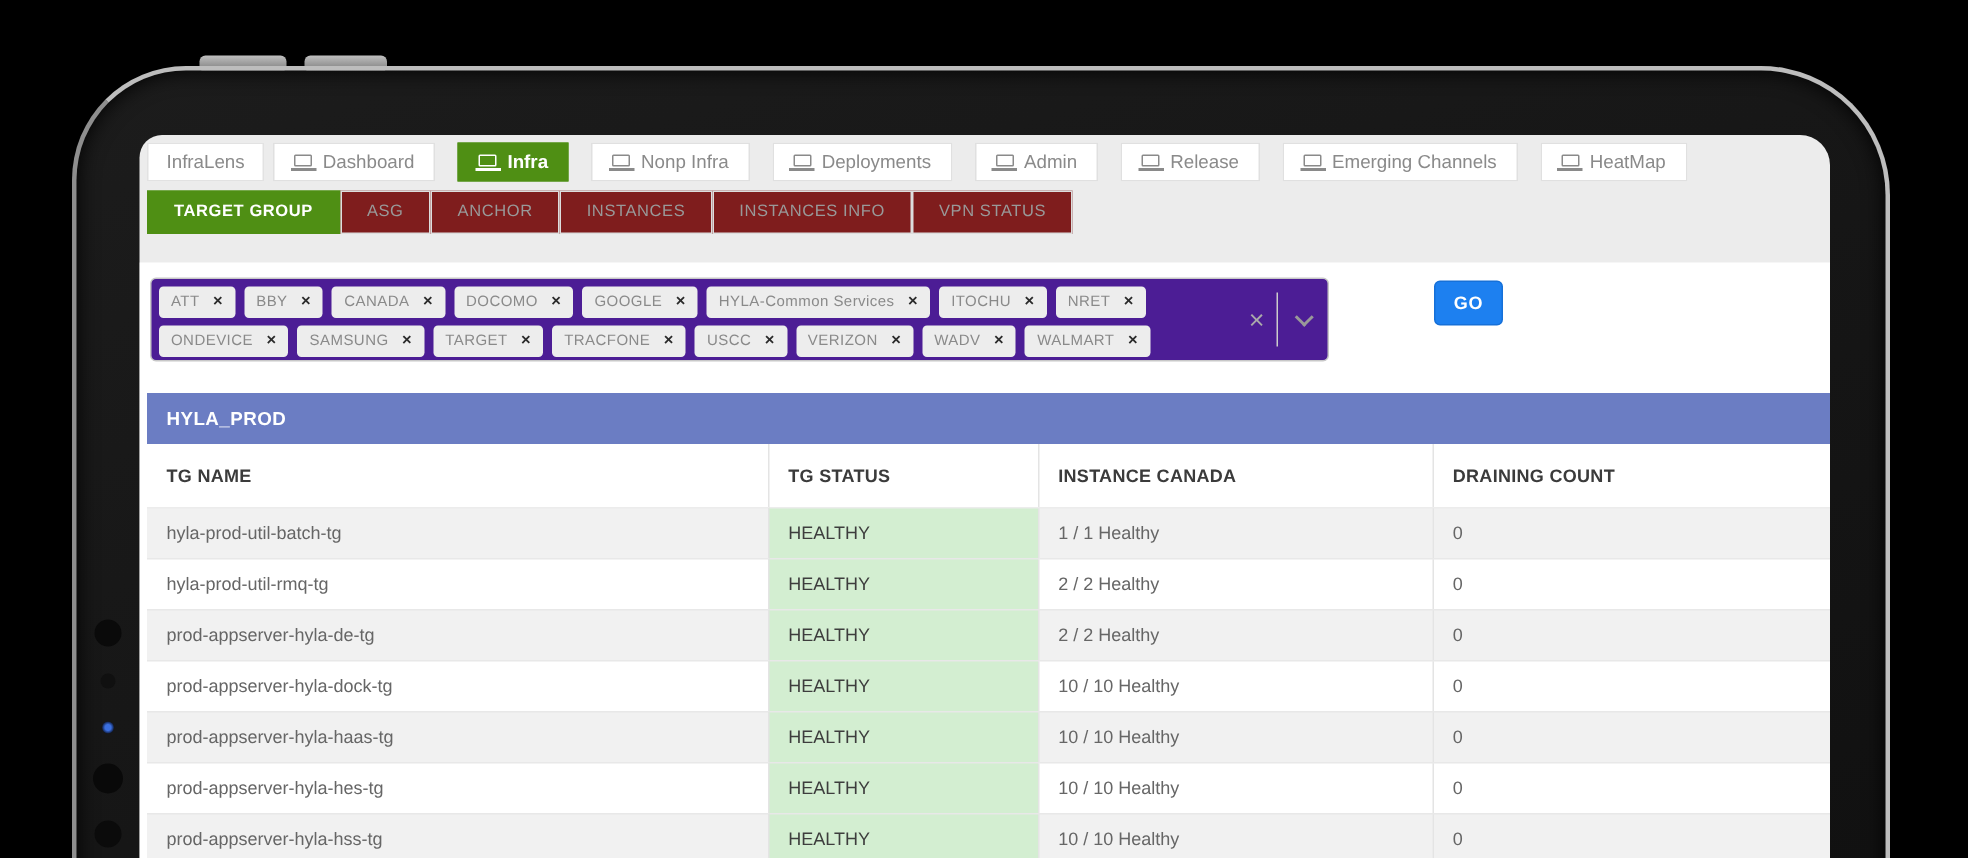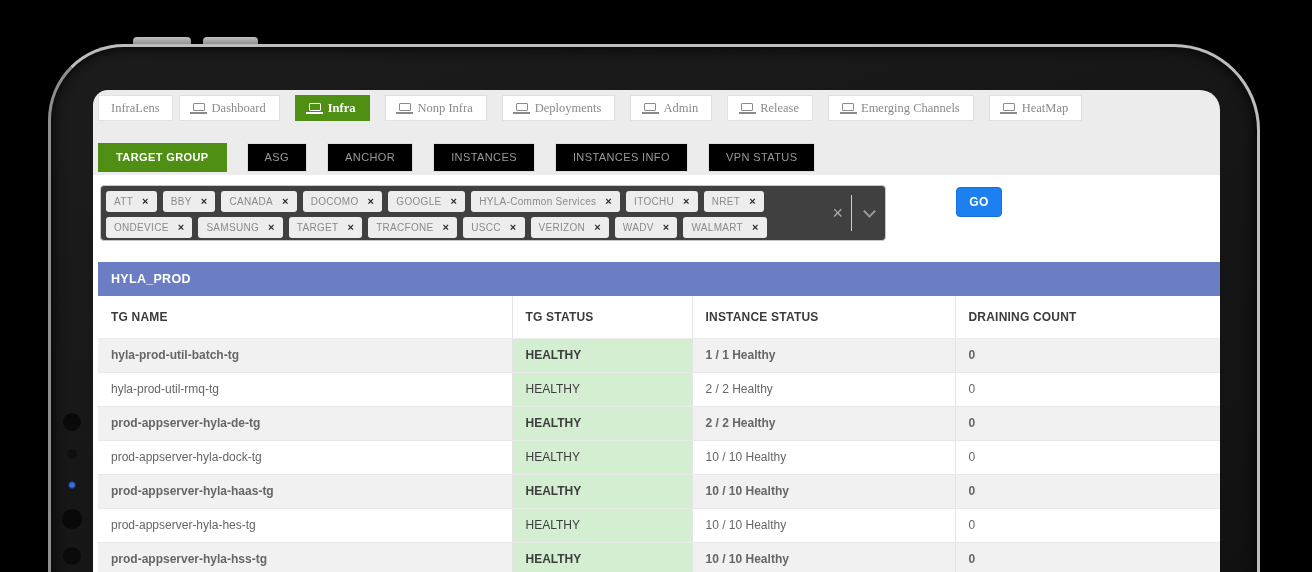--- a/index.html
+++ b/index.html
@@ -23,43 +23,43 @@
                   background:radial-gradient(circle,#3b6fe0 0 35%,#0a1430 75%); }
   .bezel-dot.d4 { left:11px; top:462px; width:20px; height:20px; background:#090909; }
   .bezel-dot.d5 { left:12px; top:500px; width:18px; height:18px; background:#0b0b0b; }
 
   
   .screen { position:absolute; left:93px; top:90px; width:1127px; height:540px; z-index:3;
             background:#ececec; border-radius:15px 20px 0 0; overflow:hidden; }
   .content-panel { position:absolute; left:0; top:85px; width:100%; height:455px; background:#fff; }
 
   
-  .navbar { position:absolute; left:5px; top:5px; display:flex; align-items:flex-start;font-family:Liberation Serif, serif; }
+  .navbar { position:absolute; left:5px; top:5px; display:flex; align-items:flex-start; }
   .brand { height:26px; padding:0 12px; background:#fff; border:1px solid #e2e2e2;
            color:#8a8a8a; font-size:12.5px; line-height:24px; margin-right:6px; }
   .nav-tabs { display:flex; gap:15px; }
   .nav-tab { height:26px; padding:0 13px; background:#fff; border:1px solid #e0e0e0;
              color:#8a8a8a; font-size:12.5px; display:flex; align-items:center; cursor:pointer; }
   .nav-tab.active { background:var(--accent-green,#4f8f14); border-color:var(--accent-green,#4f8f14);
                     color:#fff; font-weight:bold; }
   .laptop-icon { position:relative; display:inline-block; width:12px; height:8px;
                  border:1.5px solid currentColor; border-radius:1px; margin-right:7px; margin-top:-3px; }
   .laptop-icon::after { content:""; position:absolute; left:-3.5px; right:-3.5px; bottom:-4px;
                         height:1.5px; background:currentColor; }
 
   
-  .subnav { position:absolute; left:5px; top:53px; display:flex; gap:20px; }
-  .subnav-tab { height:29px; padding:0 17px; background:#000000; border:1px solid #ddd;
+  .subnav { position:absolute; left:5px; top:37px; display:flex; gap:0; }
+  .subnav-tab { height:29px; padding:0 17px; background:#7f1d1d; border:1px solid #ddd;
                 color:#999; font-size:11px; letter-spacing:.4px; line-height:27px; cursor:pointer; }
   .subnav-tab.active { background:var(--accent-green,#4f8f14); border-color:var(--accent-green,#4f8f14);
                        color:#fff; font-weight:bold; }
 
   
   .select-box { position:absolute; left:7px; top:95px; width:786px; height:56px;
-                background:#404040; border:1px solid #c8c8c8; border-radius:4px; }
+                background:#4c1d95; border:1px solid #c8c8c8; border-radius:4px; }
   .tags { position:absolute; left:0; top:0; right:68px; bottom:0; padding:5px;
           display:flex; flex-wrap:wrap; gap:5px 6px; align-content:flex-start; overflow:hidden; }
   .pill { display:inline-flex; align-items:center; height:21px; padding:0 8px;
           background:#ededed; border-radius:3px; font-size:10px; letter-spacing:.3px; color:#8a8a8a; }
   .pill-x { margin-left:9px; color:#2b2b2b; font-weight:bold; font-size:11px; cursor:pointer; line-height:1; }
   .clear-x { position:absolute; right:42px; top:50%; transform:translateY(-50%);
              color:#aaa; font-size:18px; cursor:pointer; line-height:1; }
   .ctrl-divider { position:absolute; right:33px; top:9px; bottom:9px; width:1px; background:#ccc; }
   .chevron-icon { position:absolute; right:11px; top:21px; width:9px; height:9px;
                   border-right:2px solid #999; border-bottom:2px solid #999;
@@ -77,21 +77,21 @@
               border-collapse:collapse; table-layout:fixed; background:#fff; }
   .tg-table col.c1 { width:414px; } .tg-table col.c2 { width:180px; }
   .tg-table col.c3 { width:263px; } .tg-table col.c4 { width:265px; }
   .tg-table th { height:42px; text-align:left; padding-left:13px; background:#fff;
                  color:#3b3b3b; font-size:12px; letter-spacing:.2px;
                  border-right:1px solid #e4e4e4; border-bottom:1px solid #ececec; }
   .tg-table th:last-child { border-right:none; }
   .tg-table td { height:34px; padding-left:13px; font-size:12px; color:#666;
                  border-right:1px solid #e4e4e4; border-bottom:1px solid #e8e8e8; }
   .tg-table td:last-child { border-right:none; }
-  .tg-table tr.odd td { background:#f1f1f1;font-weight:bold; }
+  .tg-table tr.odd td { background:#f1f1f1; }
   .tg-table td.c-status { background:var(--healthy-bg,#d3eed1) !important; color:#3d3d3d; }
 </style>
 </head>
 <body>
 
 <div class="stage">
 
   <div class="side-btn b1"></div>
   <div class="side-btn b2"></div>
 
@@ -262,21 +262,21 @@
       <colgroup>
           <col class="c1">
           <col class="c2">
           <col class="c3">
           <col class="c4">
         </colgroup>
       <thead>
         <tr>
           <th>TG NAME</th>
           <th>TG STATUS</th>
-          <th>INSTANCE STATUS</th>
+          <th>INSTANCE CANADA</th>
           <th>DRAINING COUNT</th>
         </tr>
       </thead>
       <tbody>
 
           <tr class="trow odd">
             <td class="c-name">hyla-prod-util-batch-tg</td>
             <td class="c-status">HEALTHY</td>
             <td class="c-inst">1 / 1 Healthy</td>
             <td class="c-drain">0</td>

